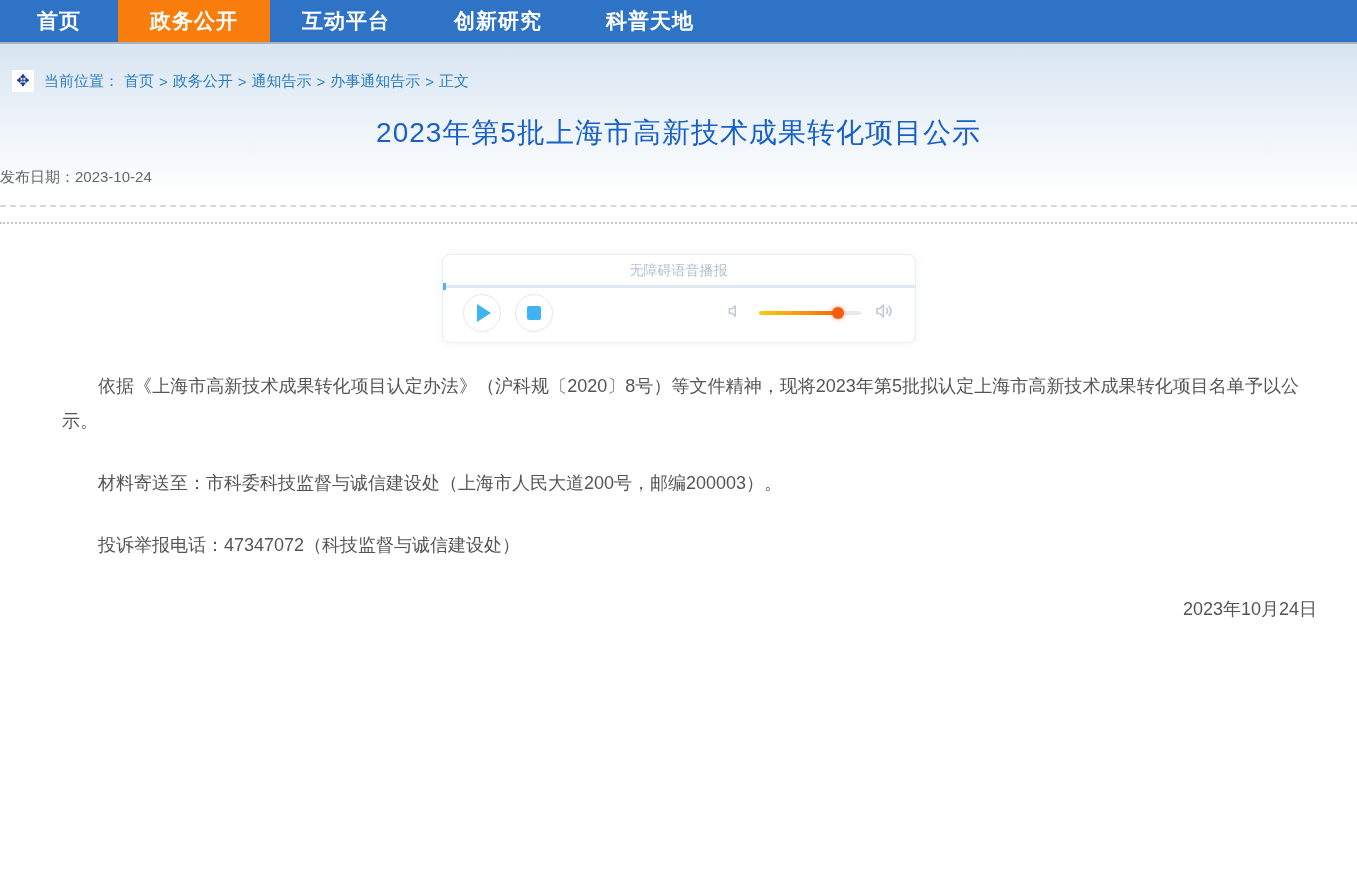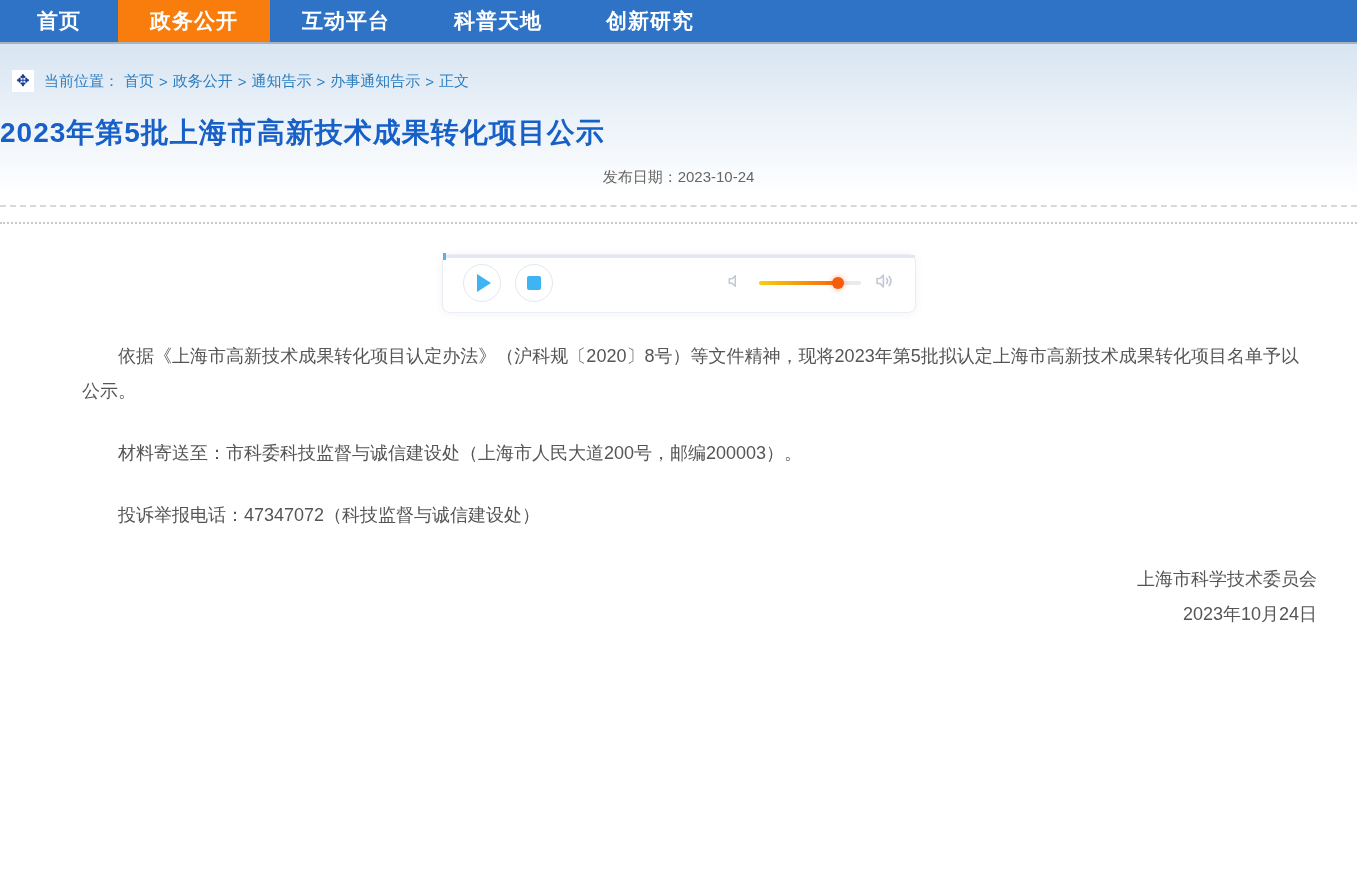--- a/index.html
+++ b/index.html
@@ -16,23 +16,23 @@
   
   .head-zone { border-top:2px solid #a9b3bd; background:linear-gradient(#d8e5f2, #ffffff 150px);
     padding-top:26px; }
   .crumb-row { display:flex; align-items:center; padding-left:12px;
     color:#2f7fc1; font-size:15px; }
   .crumb-icon { width:22px; height:22px; background:#fff; margin-right:10px;
     display:flex; align-items:center; justify-content:center; color:#1b3f8f;
     font-size:16px; line-height:1; }
   .crumb-link { color:#2a7dc0; margin:0 5px; cursor:pointer; text-decoration:none; }
   .crumb-sep { color:#2f7fc1; }
-  .page-title { text-align:left; color:#1760c8; font-size:28px; font-weight:bold;
+  .page-title { text-align:center; color:#1760c8; font-size:28px; font-weight:normal;
     margin-top:22px; letter-spacing:1px; }
-  .pub-date { text-align:center; color:#666; font-size:15px; margin-top:16px; }
+  .pub-date { text-align:left; color:#666; font-size:15px; margin-top:16px; }
 
   .line-dashed { border-top:2px dashed #d8d8d8; margin-top:18px; }
   .line-dotted { border-top:2px dotted #c9c9c9; margin-top:15px; }
 
   
   .player { width:474px; margin:30px auto 0 auto; background:#fff;
     border:1px solid #ebedf5; border-radius:8px; box-shadow:0 1px 8px rgba(80,100,140,.07); }
   .player-header { height:30px; line-height:30px; text-align:center;
     color:#b3bfce; font-size:14px; }
   .player-track { height:3px; background:#e2e7f2; position:relative; }
@@ -47,34 +47,34 @@
   .vol { margin-left:auto; display:flex; align-items:center; }
   .spk { color:#c3c9d4; }
   .vol-track { width:102px; height:4px; border-radius:2px; background:#e9e9ee;
     position:relative; margin:0 14px; cursor:pointer; }
   .vol-fill { position:absolute; left:0; top:0; height:4px; border-radius:2px;
     background:linear-gradient(90deg,#f6cf0b,#f8660b); }
   .vol-knob { position:absolute; top:-4px; width:12px; height:12px; border-radius:50%;
     background:#f65c0c; box-shadow:0 0 5px rgba(246,92,12,.55); margin-left:-6px; cursor:grab; }
 
   
-  .content { padding:26px 58px 0 82px; color:#555; font-size:18px; line-height:35px; }
+  .content { padding:26px 58px 0 62px; color:#555; font-size:18px; line-height:35px; }
   .content p { text-indent:2em; margin-bottom:27px; text-align:justify; }
   .signature { padding:2px 40px 0 0; text-align:right; color:#555;
     font-size:18px; line-height:35px; }
 </style>
 </head>
 <body>
 
 <div class="nav">
   <div class="nav-item">首页</div>
   <div class="nav-item active">政务公开</div>
   <div class="nav-item">互动平台</div>
+  <div class="nav-item">创新研究</div>
   <div class="nav-item">科普天地</div>
-  <div class="nav-item">创新研究</div>
 </div>
 
 <div class="head-zone">
   <div class="crumb-row">
     <span class="crumb-icon">✥</span>
     <span>当前位置：</span>
     <a class="crumb-link">首页</a>
     <span class="crumb-sep">&gt;</span>
     <a class="crumb-link">政务公开</a>
     <span class="crumb-sep">&gt;</span>
@@ -84,20 +84,21 @@
     <span class="crumb-sep">&gt;</span>
     <a class="crumb-link">正文</a>
   </div>
   <div class="page-title">2023年第5批上海市高新技术成果转化项目公示</div>
   <div class="pub-date">发布日期：2023-10-24</div>
   <div class="line-dashed"></div>
   <div class="line-dotted"></div>
 </div>
 
 <div class="player">
+  <div class="player-header">无障碍语音播报</div>
   <div class="player-track">
     <div class="player-track-pos"></div>
   </div>
   <div class="player-controls">
     <div class="btn-circle">
       <span class="play-tri"></span>
     </div>
     <div class="btn-circle">
       <span class="stop-sq"></span>
     </div>
@@ -122,15 +123,14 @@
   </div>
 </div>
 
 <div class="content">
   <p>依据《上海市高新技术成果转化项目认定办法》（沪科规〔2020〕8号）等文件精神，现将2023年第5批拟认定上海市高新技术成果转化项目名单予以公示。</p>
   <p>材料寄送至：市科委科技监督与诚信建设处（上海市人民大道200号，邮编200003）。</p>
   <p>投诉举报电话：47347072（科技监督与诚信建设处）</p>
 </div>
 
 <div class="signature">
-  <div>上海市科学技术委员会</div>
   <div>2023年10月24日</div>
 </div>
 
 </body></html>

